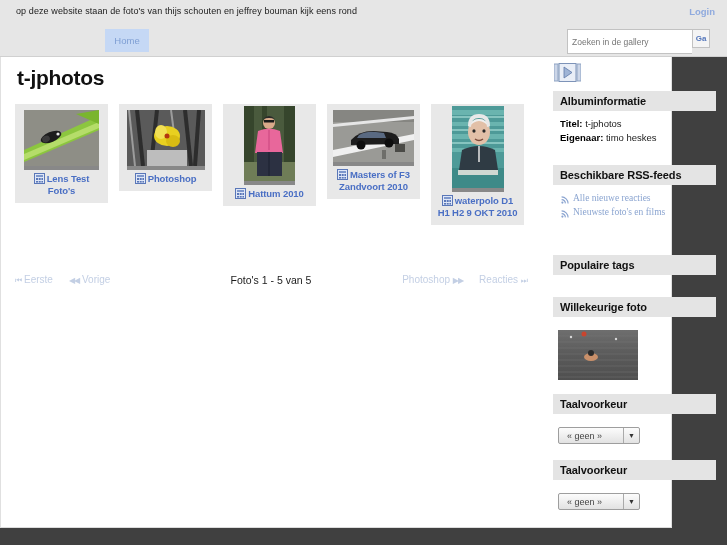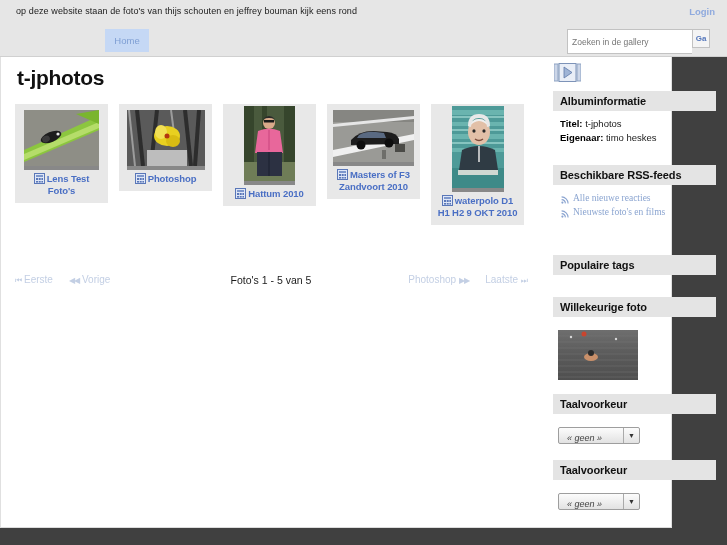--- a/index.html
+++ b/index.html
@@ -206,25 +206,24 @@
     margin: 7px 0 0 0;
     display: block;
     border: 0;
   }
   .lang-select {
     margin: 7px 0 5px 0;
     width: 82px; height: 17px;
     border: 1px solid #9e9e9e;
     background: linear-gradient(#fcfcfc, #e2e2e2);
     border-radius: 2px;
-    display: flex; align-items: flex-end;
+    display: flex; align-items: center;
     font-size: 9px; color: #444;
     cursor: pointer;
     position: relative;
-    font-style: italic;
   }
   .lang-select span { padding-left: 8px; }
   .lang-arrow {
     position: absolute; right: 0; top: 0;
     width: 16px; height: 15px;
     border-left: 1px solid #aaa;
     display: flex; align-items: center; justify-content: center;
     font-size: 7px; color: #333;
   }
 </style>
@@ -404,21 +403,21 @@
         </div>
 
       <div class="pager">
         <div class="pager-left">
           <a class="pager-link" href="#"><span class="arr">⏮</span> <span>Eerste</span></a>
           <a class="pager-link" href="#"><span class="arr">◀◀</span> <span>Vorige</span></a>
         </div>
         <div class="pager-center">Foto's 1 - 5 van 5</div>
         <div class="pager-right">
           <a class="pager-link" href="#"><span>Photoshop</span> <span class="arr">▶▶</span></a>
-          <a class="pager-link" href="#"><span>Laatste</span> <span class="arr">⏭</span></a>
+          <a class="pager-link" href="#"><span>Reacties</span> <span class="arr">⏭</span></a>
         </div>
       </div>
     </div>
 
     <div class="sidebar">
 
       <div class="slideshow-btn">
         <svg width="27" height="19" viewBox="0 0 27 19">
           <rect x="0" y="1" width="4" height="17" fill="#ccd6e8" stroke="#8fa4c4" stroke-width="1"></rect>
           <rect x="23" y="1" width="4" height="17" fill="#ccd6e8" stroke="#8fa4c4" stroke-width="1"></rect>

